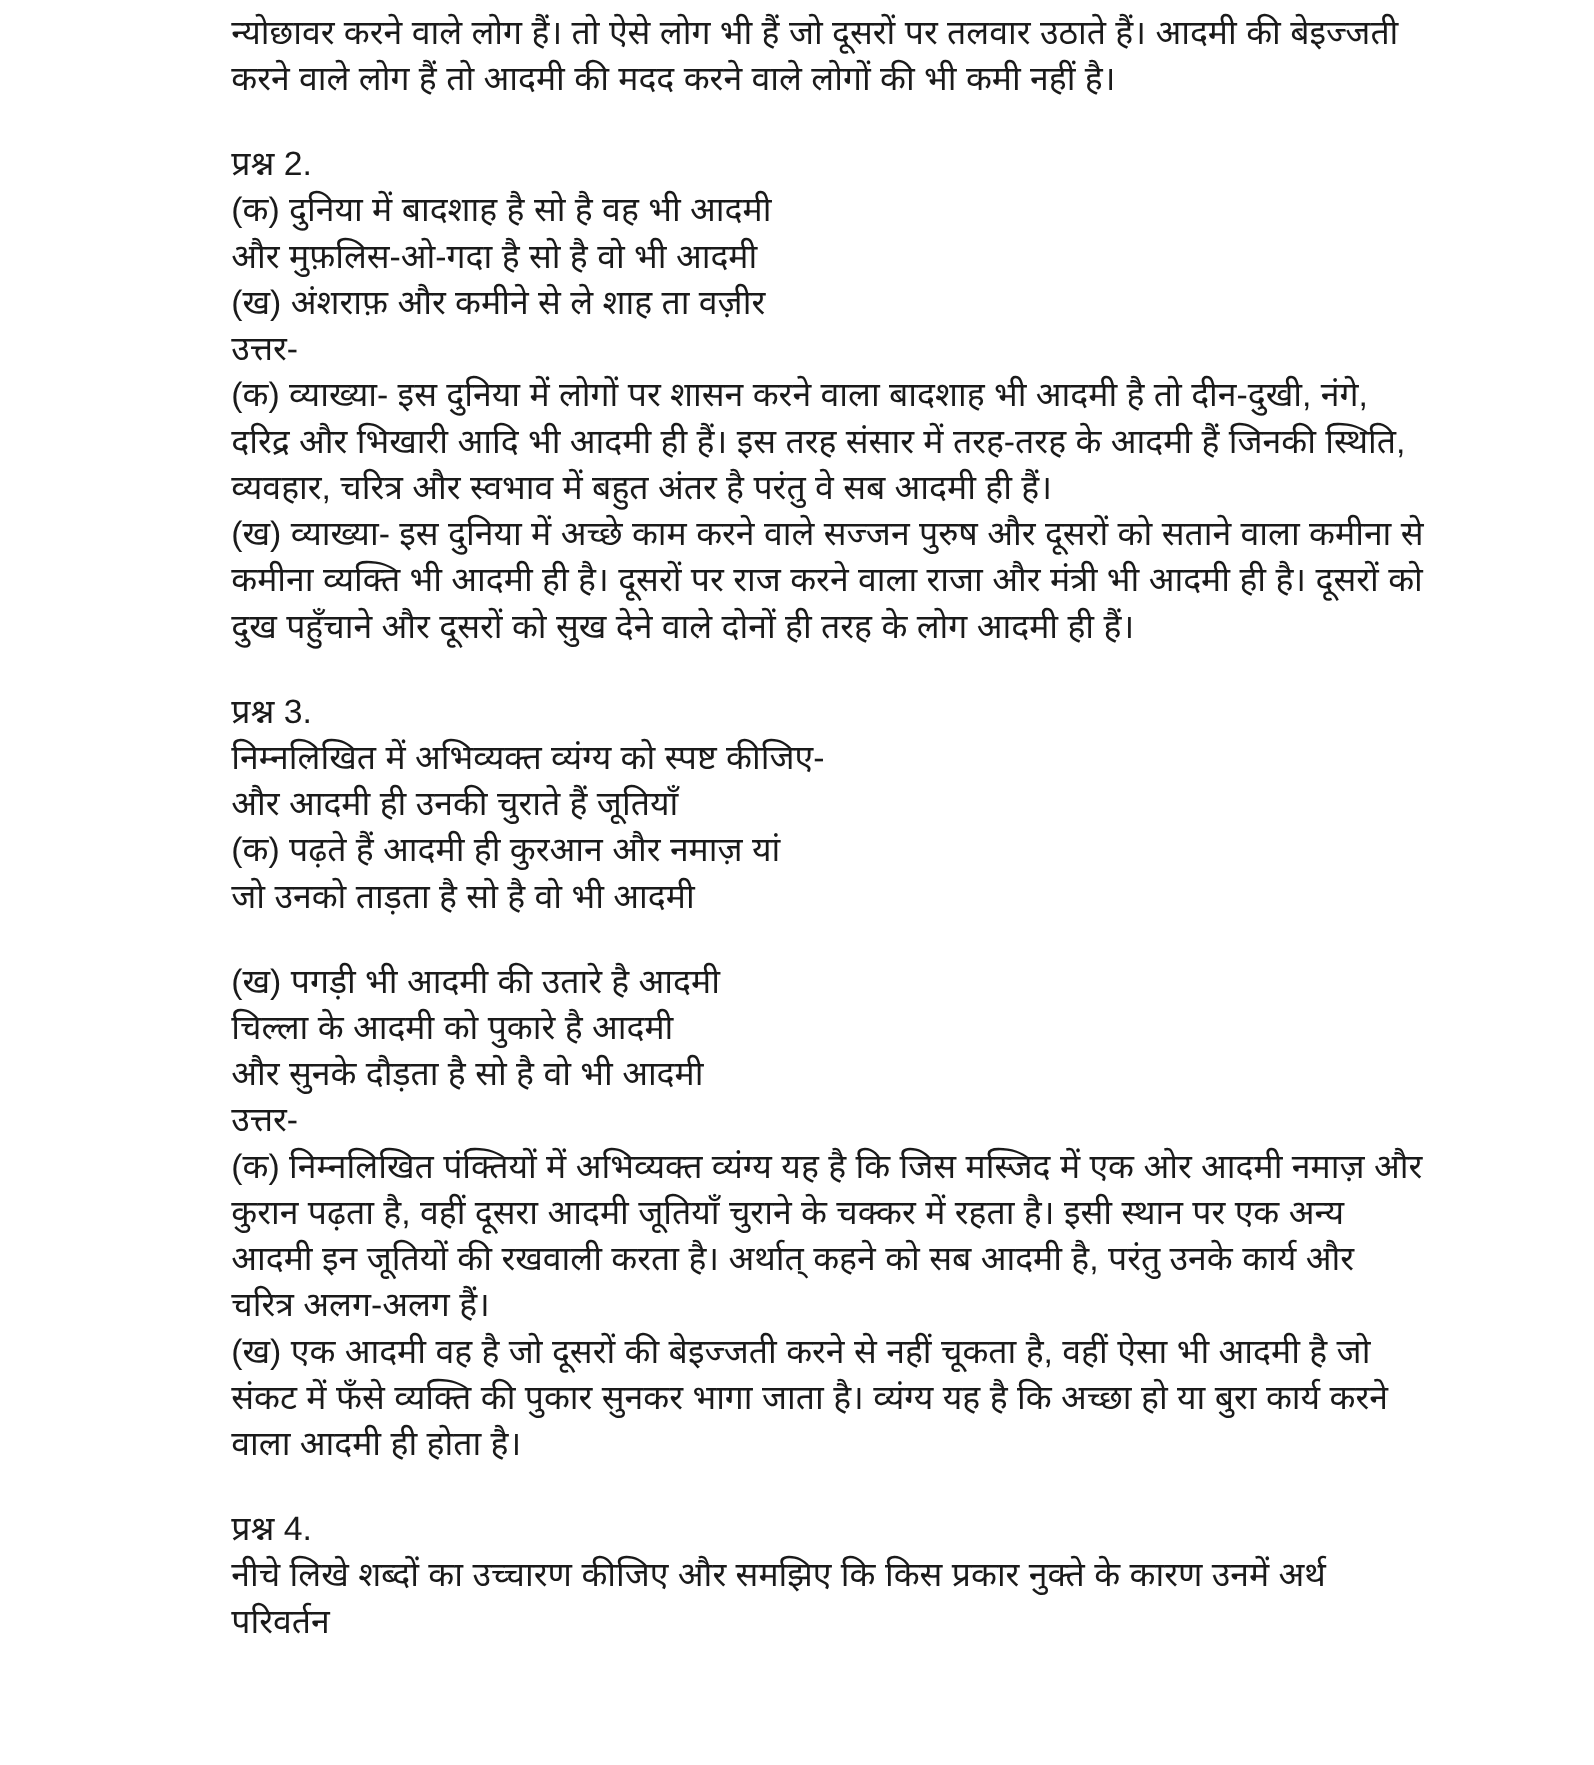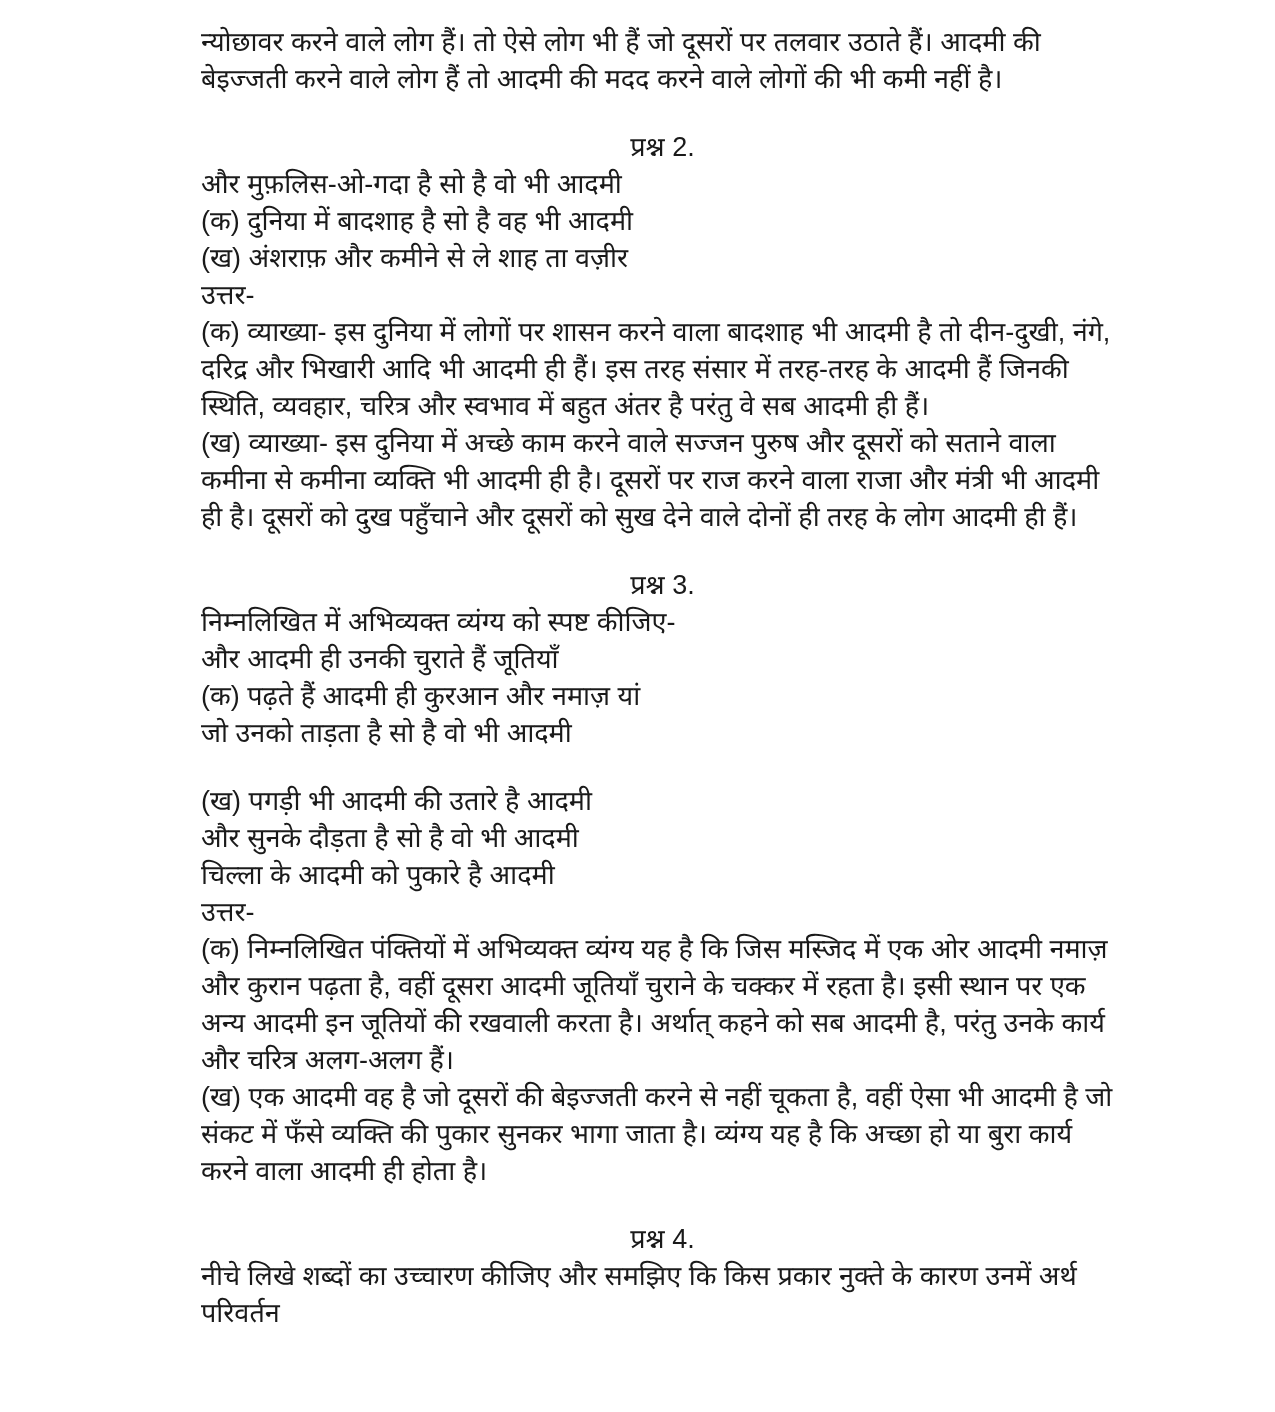--- a/index.html
+++ b/index.html
@@ -13,58 +13,58 @@
     overflow: hidden;
     font-family: "Liberation Sans", "DejaVu Sans", sans-serif;
     color: #1a1a1a;
   }
   .page {
     box-sizing: border-box;
     padding: 8px 135px 0 185px;
     font-size: 27px;
     line-height: 37px;
   }
-  .block { margin: 16px; }
+  .block { margin: 0; }
   .gap { margin-top: 31px; }
   p, h2, .line { margin: 0; padding: 0; font-weight: normal; }
-  h2 { font-size: 27px; text-align: center; }
+  h2 { font-size: 27px; }
   .bold { font-weight: normal; }
   .verse .line { white-space: nowrap; }
 </style>
 </head>
 <body>
 
 <div class="page">
 
   <p class="block">न्योछावर करने वाले लोग हैं। तो ऐसे लोग भी हैं जो दूसरों पर तलवार उठाते हैं। आदमी की बेइज्जती करने वाले लोग हैं तो आदमी की मदद करने वाले लोगों की भी कमी नहीं है।</p>
 
   <section class="block gap">
     <h2>प्रश्न 2.</h2>
     <div class="verse">
+      <div class="line">(क) दुनिया में बादशाह है सो है वह भी आदमी</div>
       <div class="line">और मुफ़लिस-ओ-गदा है सो है वो भी आदमी</div>
-      <div class="line">(क) दुनिया में बादशाह है सो है वह भी आदमी</div>
       <div class="line">(ख) अंशराफ़ और कमीने से ले शाह ता वज़ीर</div>
     </div>
     <p class="line">उत्तर-</p>
     <p class="line"><span>(क) </span><span class="bold">व्याख्या-</span><span> इस दुनिया में लोगों पर शासन करने वाला बादशाह भी आदमी है तो दीन-दुखी, नंगे, दरिद्र और भिखारी आदि भी आदमी ही हैं। इस तरह संसार में तरह-तरह के आदमी हैं जिनकी स्थिति, व्यवहार, चरित्र और स्वभाव में बहुत अंतर है परंतु वे सब आदमी ही हैं।</span></p>
     <p class="line gap"><span>(ख) </span><span class="bold">व्याख्या-</span><span> इस दुनिया में अच्छे काम करने वाले सज्जन पुरुष और दूसरों को सताने वाला कमीना से कमीना व्यक्ति भी आदमी ही है। दूसरों पर राज करने वाला राजा और मंत्री भी आदमी ही है। दूसरों को दुख पहुँचाने और दूसरों को सुख देने वाले दोनों ही तरह के लोग आदमी ही हैं।</span></p>
   </section>
 
   <section class="block gap">
     <h2>प्रश्न 3.</h2>
     <p class="line">निम्नलिखित में अभिव्यक्त व्यंग्य को स्पष्ट कीजिए-</p>
     <div class="verse">
       <div class="line">और आदमी ही उनकी चुराते हैं जूतियाँ</div>
       <div class="line">(क) पढ़ते हैं आदमी ही कुरआन और नमाज़ यां</div>
       <div class="line">जो उनको ताड़ता है सो है वो भी आदमी</div>
     </div>
     <div class="verse gap">
       <div class="line">(ख) पगड़ी भी आदमी की उतारे है आदमी</div>
+      <div class="line">चिल्ला के आदमी को पुकारे है आदमी</div>
       <div class="line">और सुनके दौड़ता है सो है वो भी आदमी</div>
-      <div class="line">चिल्ला के आदमी को पुकारे है आदमी</div>
     </div>
     <p class="line">उत्तर-</p>
     <p class="line">(क) निम्नलिखित पंक्तियों में अभिव्यक्त व्यंग्य यह है कि जिस मस्जिद में एक ओर आदमी नमाज़ और कुरान पढ़ता है, वहीं दूसरा आदमी जूतियाँ चुराने के चक्कर में रहता है। इसी स्थान पर एक अन्य आदमी इन जूतियों की रखवाली करता है। अर्थात् कहने को सब आदमी है, परंतु उनके कार्य और चरित्र अलग-अलग हैं।</p>
     <p class="line gap">(ख) एक आदमी वह है जो दूसरों की बेइज्जती करने से नहीं चूकता है, वहीं ऐसा भी आदमी है जो संकट में फँसे व्यक्ति की पुकार सुनकर भागा जाता है। व्यंग्य यह है कि अच्छा हो या बुरा कार्य करने वाला आदमी ही होता है।</p>
   </section>
 
   <section class="block gap">
     <h2>प्रश्न 4.</h2>
     <p class="line">नीचे लिखे शब्दों का उच्चारण कीजिए और समझिए कि किस प्रकार नुक्ते के कारण उनमें अर्थ परिवर्तन</p>
   </section>

